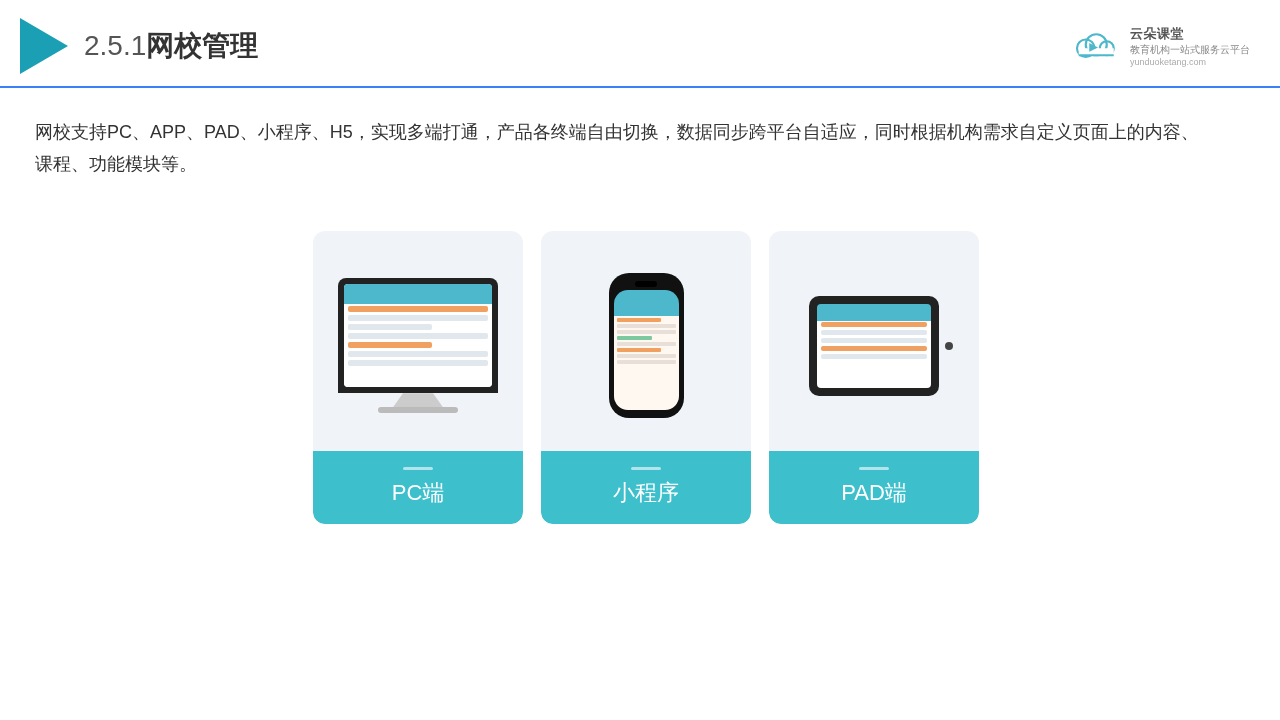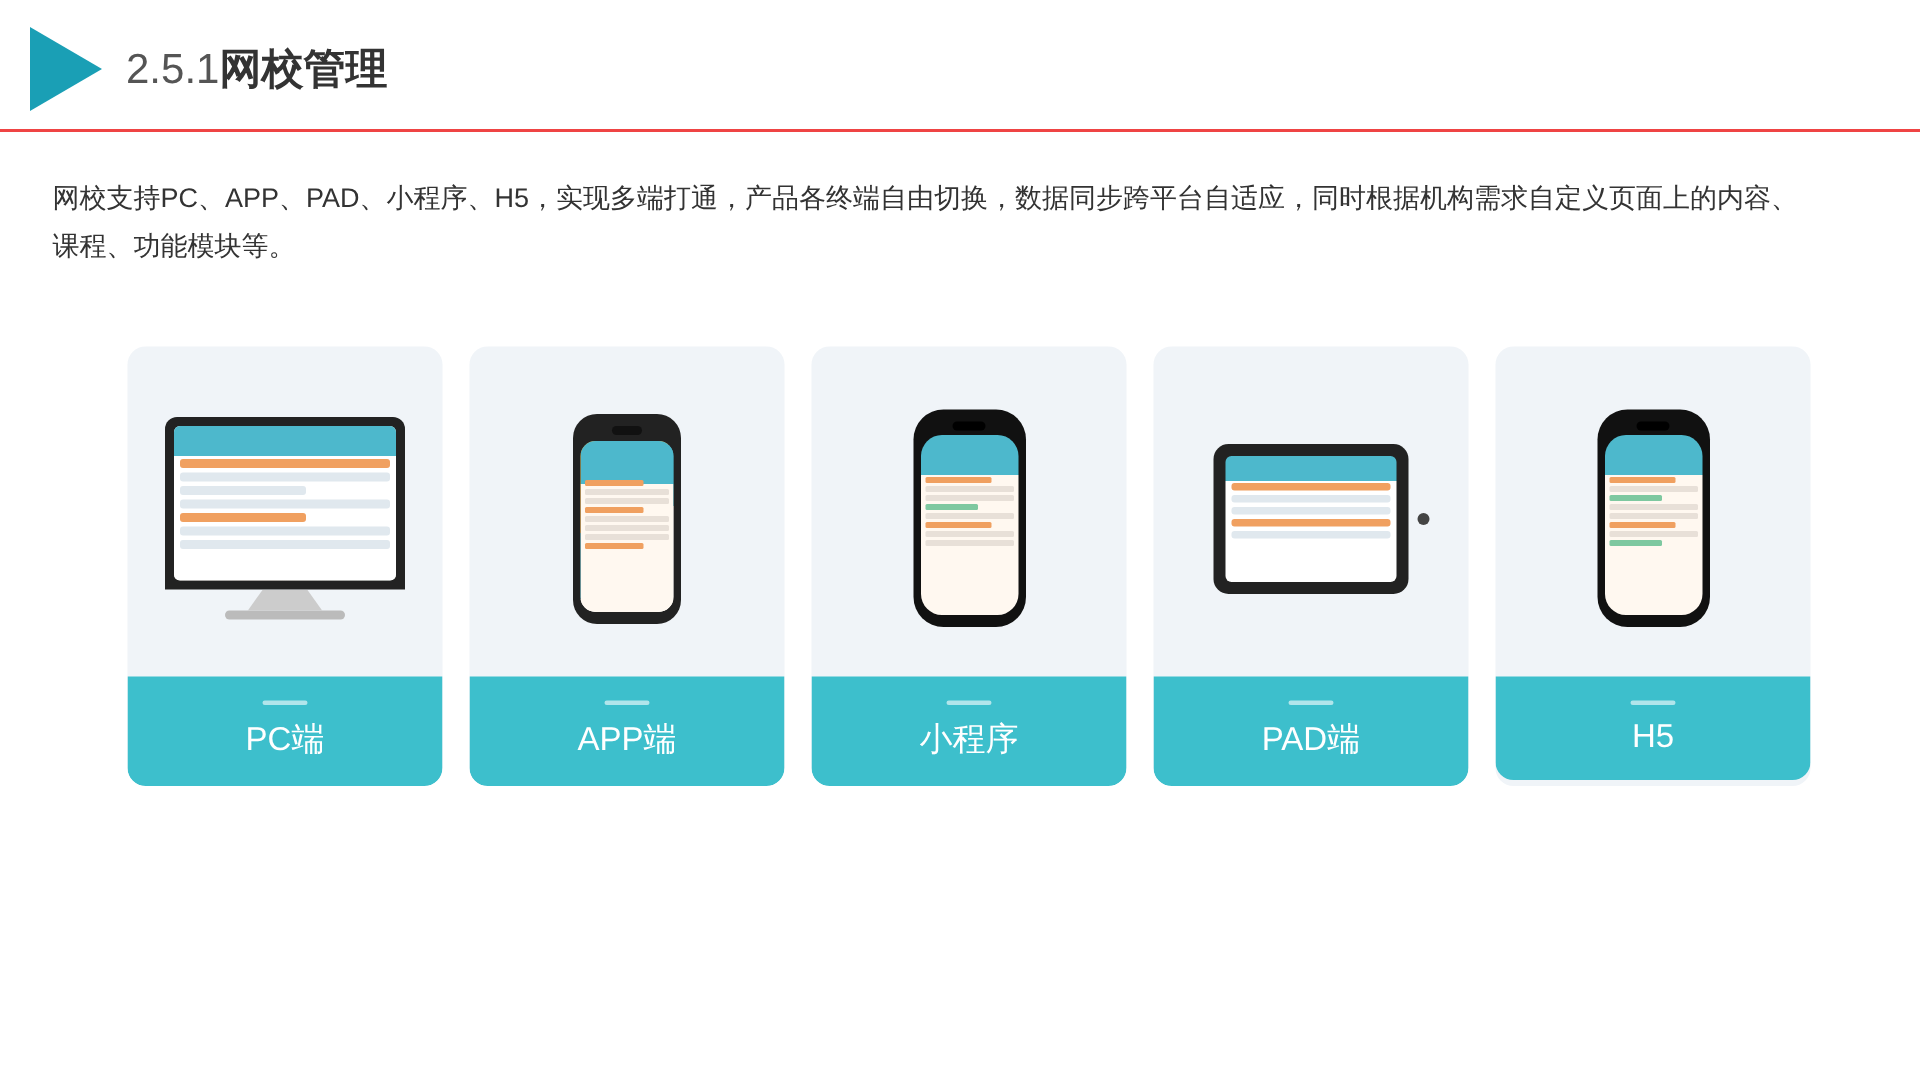--- a/index.html
+++ b/index.html
@@ -11,21 +11,21 @@
       overflow: hidden;
       position: relative;
     }
 
     
     .header {
       display: flex;
       align-items: center;
       justify-content: space-between;
       padding: 18px 30px 12px 20px;
-      border-bottom: 2px solid #ef4444;
+      border-bottom: 2px solid #3b82f6;
     }
     .header-left {
       display: flex;
       align-items: center;
       gap: 16px;
     }
     .logo-triangle {
       width: 0;
       height: 0;
       border-top: 28px solid transparent;
@@ -320,20 +320,36 @@
     }
   </style>
 </head>
 <body>
 
 <div class="header">
   <div class="header-left">
     <div class="logo-triangle"></div>
     <div class="page-title">
       <span class="num">2.5.1</span><span>网校管理</span>
+    </div>
+  </div>
+  <div class="brand-area">
+    <svg class="cloud-logo" viewBox="0 0 60 40" xmlns="http://www.w3.org/2000/svg">
+      <circle cx="20" cy="22" r="10" fill="none" stroke="#4db8cc" stroke-width="2.5"></circle>
+      <circle cx="32" cy="18" r="12" fill="none" stroke="#4db8cc" stroke-width="2.5"></circle>
+      <circle cx="44" cy="22" r="8" fill="none" stroke="#4db8cc" stroke-width="2.5"></circle>
+      <rect x="12" y="22" width="40" height="8" fill="white"></rect>
+      <line x1="12" y1="30" x2="52" y2="30" stroke="#4db8cc" stroke-width="2.5"></line>
+
+      <polygon points="24,16 24,26 34,21" fill="#4db8cc"></polygon>
+    </svg>
+    <div class="brand-text-area">
+      <div class="brand-main">云朵课堂</div>
+      <div class="brand-sub">教育机构一站式服务云平台</div>
+      <div class="brand-url">yunduoketang.com</div>
     </div>
   </div>
 </div>
 
 <div class="description">
   <span>网校支持PC、APP、PAD、小程序、H5，实现多端打通，产品各终端自由切换，数据同步跨平台自适应，同时根据机构需求自定义页面上的内容、课程、功能模块等。</span>
 </div>
 
 <div class="cards-container">
 
@@ -355,44 +371,20 @@
             </div>
           </div>
         </div>
         <div class="pc-stand"></div>
         <div class="pc-base"></div>
       </div>
     </div>
     <div class="card-label">PC端</div>
   </div>
 
-  <div class="card">
-    <div class="card-image-area">
-      <div class="phone-mock">
-        <div class="phone-outer">
-          <div class="phone-notch"></div>
-          <div class="phone-screen">
-            <div class="phone-screen-content">
-              <div class="phone-screen-rows">
-                <div class="phone-row accent"></div>
-                <div class="phone-row"></div>
-                <div class="phone-row"></div>
-                <div class="phone-row accent"></div>
-                <div class="phone-row"></div>
-                <div class="phone-row"></div>
-                <div class="phone-row"></div>
-                <div class="phone-row accent"></div>
-              </div>
-            </div>
-          </div>
-        </div>
-      </div>
-    </div>
-    <div class="card-label">APP端</div>
-  </div>
 
   <div class="card">
     <div class="card-image-area">
       <div class="phone-mock">
         <div class="phone-modern">
           <div class="phone-modern-notch"></div>
           <div class="phone-modern-screen">
             <div class="phone-modern-rows">
               <div class="phone-modern-row accent"></div>
               <div class="phone-modern-row"></div>
@@ -423,36 +415,14 @@
               <div class="tablet-row"></div>
             </div>
           </div>
           <div class="tablet-button"></div>
         </div>
       </div>
     </div>
     <div class="card-label">PAD端</div>
   </div>
 
-  <div class="card">
-    <div class="card-image-area">
-      <div class="phone-mock">
-        <div class="phone-modern">
-          <div class="phone-modern-notch"></div>
-          <div class="phone-modern-screen">
-            <div class="phone-modern-rows">
-              <div class="phone-modern-row accent"></div>
-              <div class="phone-modern-row"></div>
-              <div class="phone-modern-row green"></div>
-              <div class="phone-modern-row"></div>
-              <div class="phone-modern-row"></div>
-              <div class="phone-modern-row accent"></div>
-              <div class="phone-modern-row"></div>
-              <div class="phone-modern-row green"></div>
-            </div>
-          </div>
-        </div>
-      </div>
-    </div>
-    <div class="card-label">H5</div>
-  </div>
 
 </div>
 
 </body></html>

